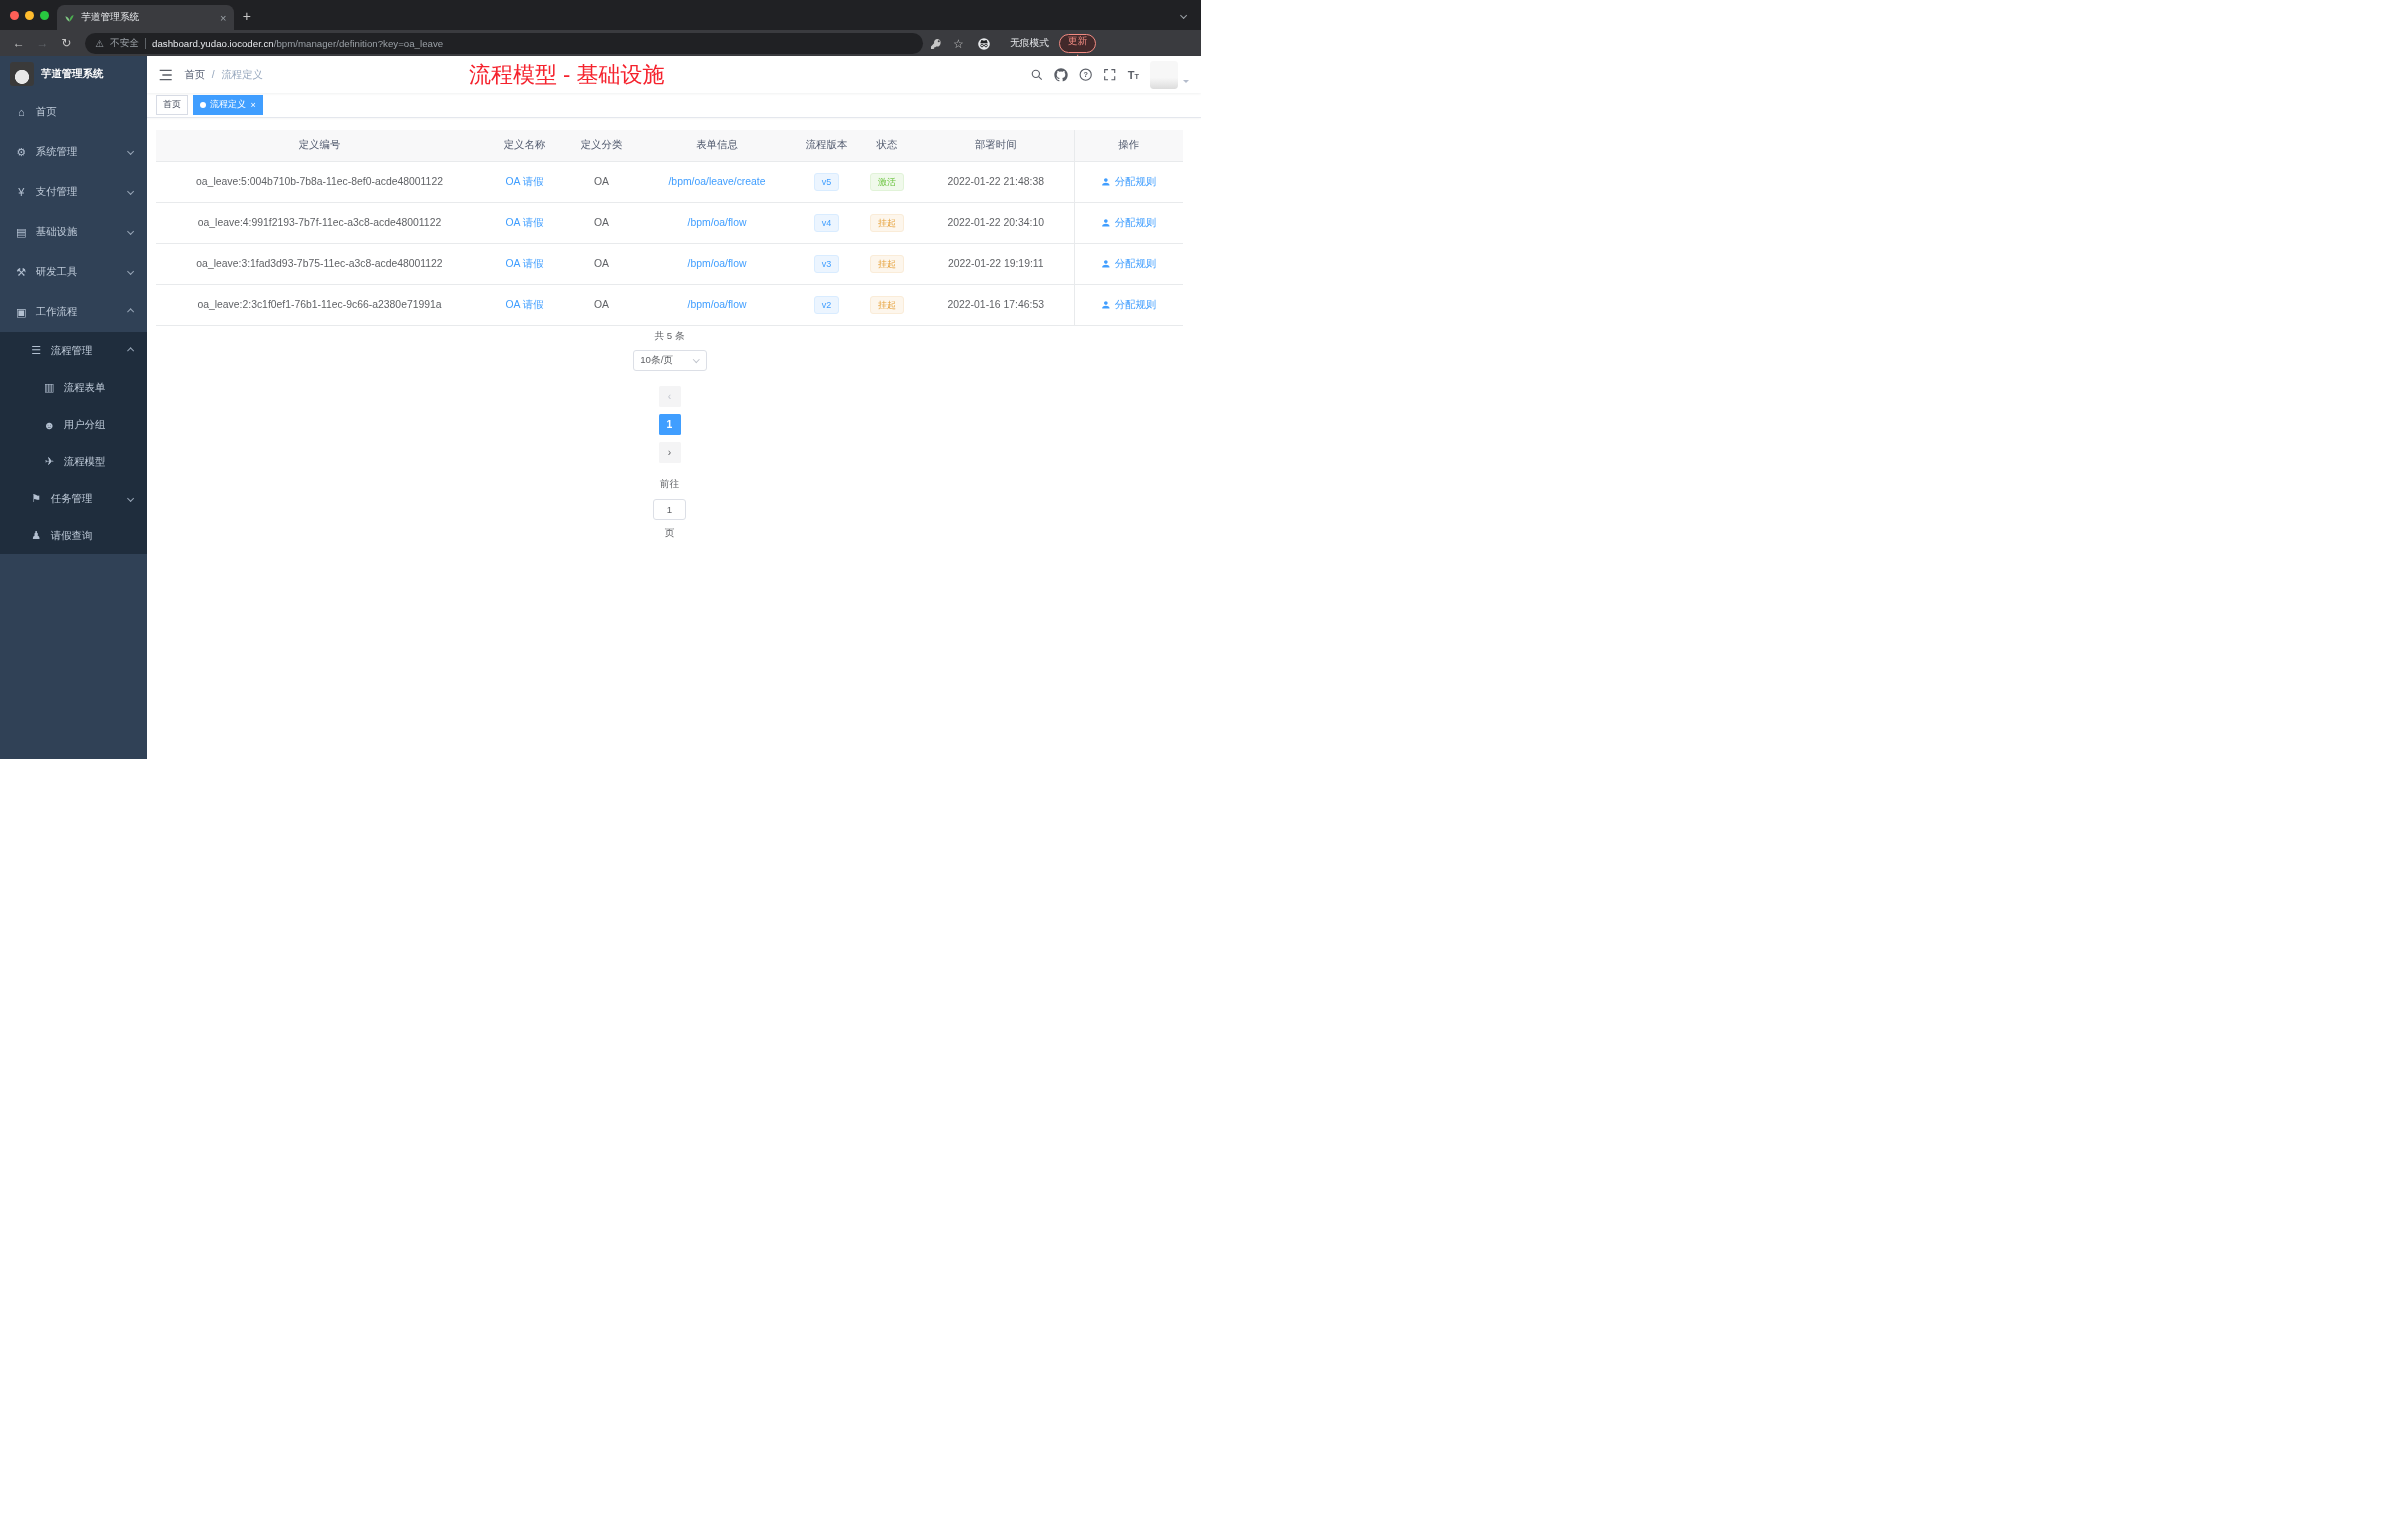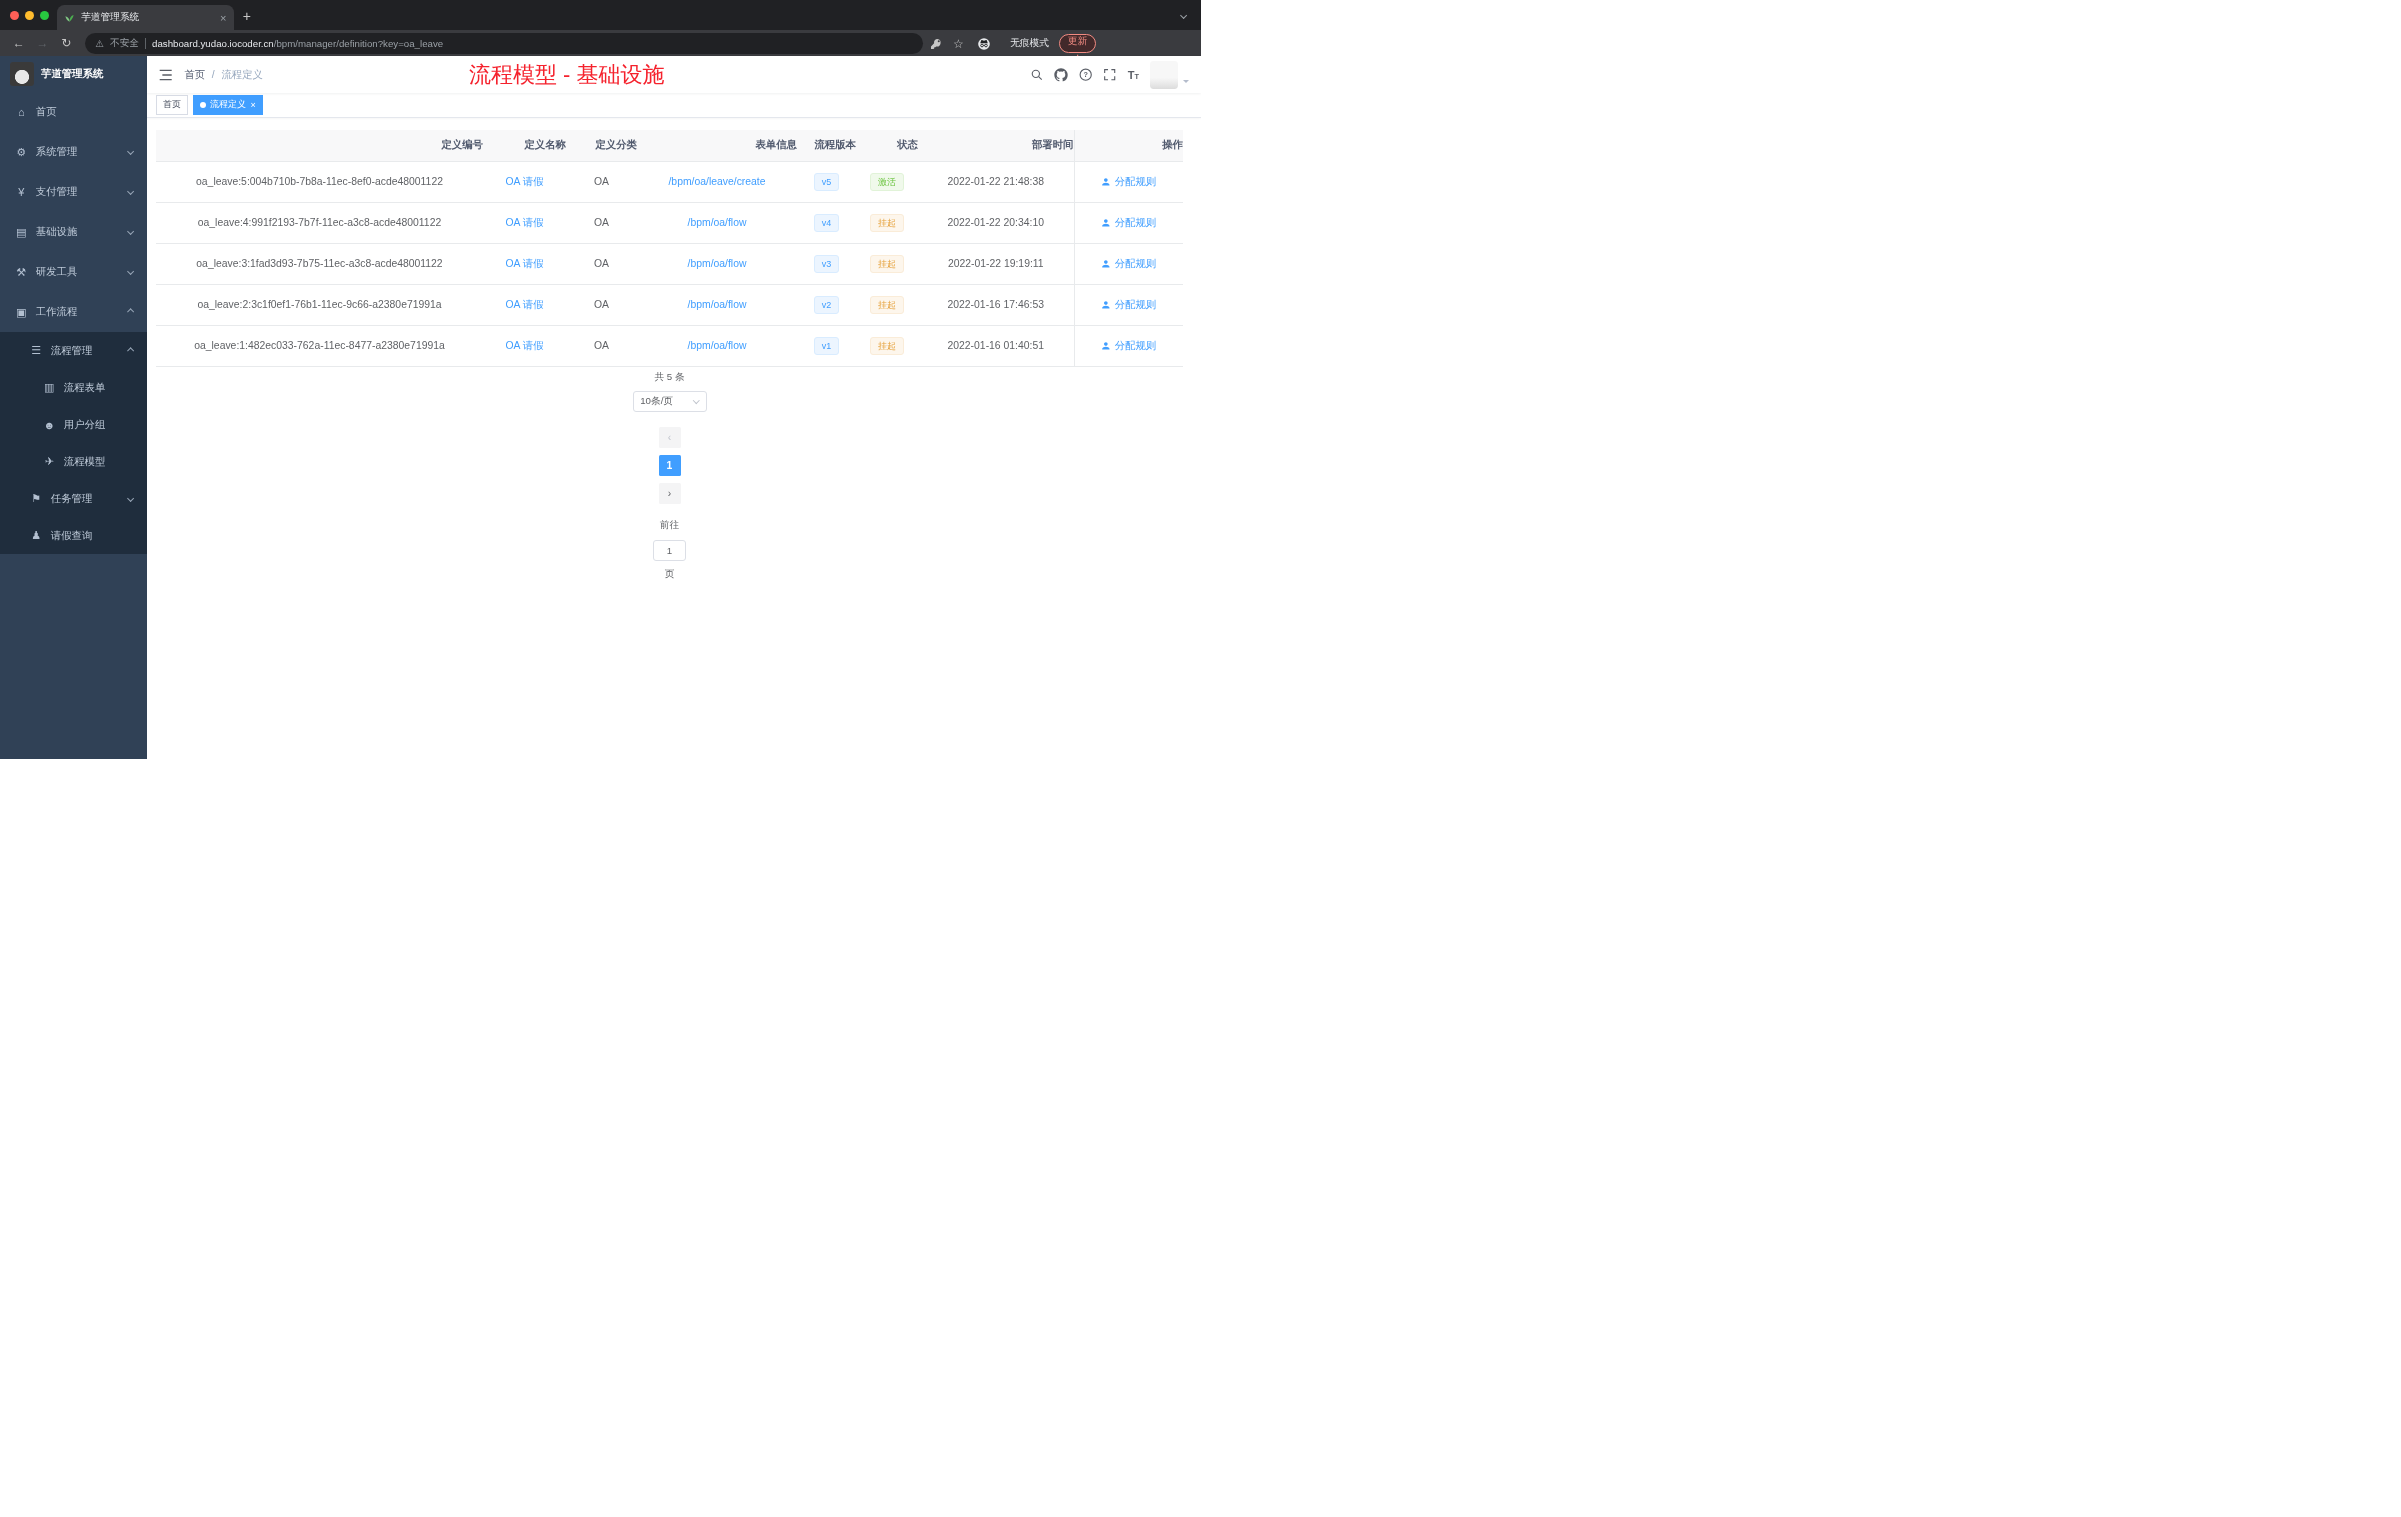--- a/index.html
+++ b/index.html
@@ -80,21 +80,21 @@
   .tagsbar { height:25px; display:flex; align-items:center; gap:4.5px; padding:0 9px;
              border-bottom:0.7px solid #e4e7ed; box-shadow:0 0.7px 2.2px rgba(0,21,41,.06); }
   .tagitem { height:19.3px; display:flex; align-items:center; gap:4.5px; padding:0 6px; font-size:9px;
              border:0.7px solid #d8dce5; background:#fff; color:#495060; cursor:pointer; }
   .tagitem.active { background:#409eff; border-color:#409eff; color:#fff; }
   .tagdot { width:6px; height:6px; border-radius:50%; background:#fff; }
   .tagclose { font-size:9px; cursor:pointer; }
 
   .content { padding:12px 0 0 9px; width:1036px; }
   table { width:1027px; border-collapse:collapse; table-layout:fixed; font-size:10.4px; color:#606266; }
-  thead th { background:#f8f8f9; color:#515a6e; font-weight:bold; height:31px; text-align:right;
+  thead th { background:#f8f8f9; color:#515a6e; font-weight:normal; height:31px; text-align:center;
              border-bottom:0.7px solid #e8eaec; }
   tbody td { height:41px; text-align:center; border-bottom:0.7px solid #e8eaec;
              white-space:nowrap; overflow:hidden; }
   th:last-child, td:last-child { border-left:0.7px solid #e8eaec; }
   .blue-link { color:#409eff; }
   .ver { display:inline-block; height:18px; line-height:16.3px; padding:0 6.7px; font-size:9px;
          border-radius:3px; background:#ecf5ff; border:0.7px solid #d9ecff; color:#409eff; }
   .stag { display:inline-block; height:18px; line-height:16.3px; padding:0 6.7px; font-size:9px;
           border-radius:3px; }
   .st-active { background:#f0f9eb; border:0.7px solid #e1f3d8; color:#67c23a; }
@@ -355,32 +355,20 @@
             <td><a class="blue-link">OA 请假</a></td>
             <td>OA</td>
             <td><a class="blue-link">/bpm/oa/flow</a></td>
             <td><span class="ver">v2</span></td>
             <td><span class="stag st-susp">挂起</span></td>
             <td>2022-01-16 17:46:53</td>
             <td><a class="act"><svg viewBox="0 0 24 24">
                   <path d="M12 12c2.5 0 4.5-2 4.5-4.5S14.5 3 12 3 7.5 5 7.5 7.5 9.5 12 12 12zm0 2.2c-3.6 0-9 1.8-9 5.3V21h18v-1.5c0-3.5-5.4-5.3-9-5.3z"></path>
                 </svg>分配规则</a></td>
           </tr>
-          <tr>
-            <td>oa_leave:1:482ec033-762a-11ec-8477-a2380e71991a</td>
-            <td><a class="blue-link">OA 请假</a></td>
-            <td>OA</td>
-            <td><a class="blue-link">/bpm/oa/flow</a></td>
-            <td><span class="ver">v1</span></td>
-            <td><span class="stag st-susp">挂起</span></td>
-            <td>2022-01-16 01:40:51</td>
-            <td><a class="act"><svg viewBox="0 0 24 24">
-                  <path d="M12 12c2.5 0 4.5-2 4.5-4.5S14.5 3 12 3 7.5 5 7.5 7.5 9.5 12 12 12zm0 2.2c-3.6 0-9 1.8-9 5.3V21h18v-1.5c0-3.5-5.4-5.3-9-5.3z"></path>
-                </svg>分配规则</a></td>
-          </tr>
         </tbody>
     </table>
 
     <div class="pager">
       <span>共 5 条</span>
       <div class="pg-select">
         <span>10条/页</span>
         <span class="chev down"></span>
       </div>
       <span class="pgap"></span>

